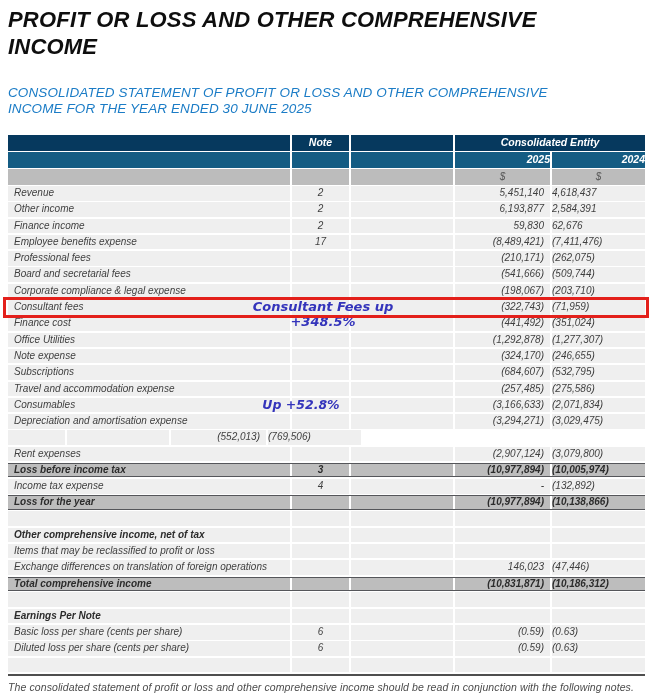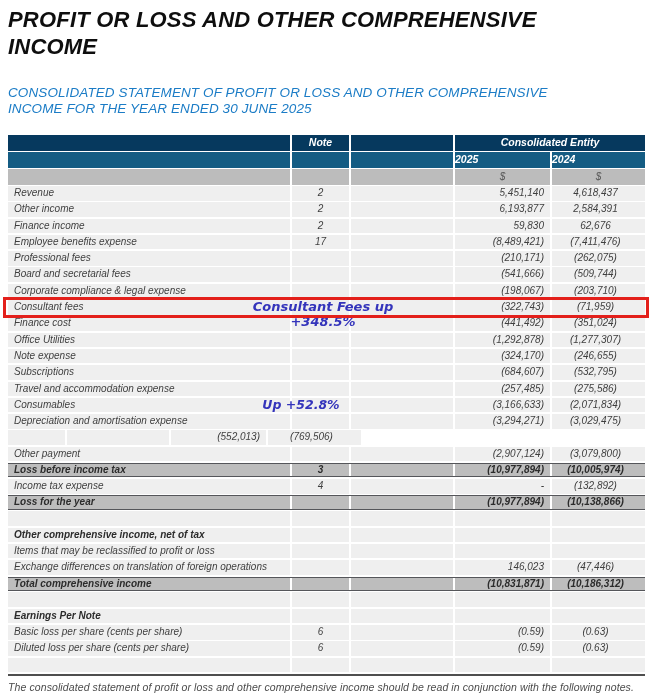--- a/index.html
+++ b/index.html
@@ -35,24 +35,24 @@
   .cell{
     height:15.5px;line-height:15.5px;margin-right:2px;
     font-size:10px;color:#3f3f3f;background:var(--row-gray);
     white-space:nowrap;overflow:hidden;
   }
   .trow .cell{height:14.5px;line-height:14.7px;}
   .c-label{width:282px;padding-left:6px;}
   .c-note{width:57px;text-align:center;}
   .c-mid{width:102px;}
   .c-y1{width:95px;text-align:right;padding-right:6px;}
-  .c-y2{width:93px;text-align:center;padding-right:6px;margin-right:0;}
+  .c-y2{width:93px;text-align:left;padding-right:6px;margin-right:0;}
   
   .hrow.navy .cell{background:var(--header-navy);color:#ffffff;font-weight:bold;font-size:10.5px;text-align:center;padding:0;}
-  .hrow.blue .cell{background:var(--header-blue);color:#ffffff;font-weight:bold;font-size:10.5px;text-align:left;padding:0;}
+  .hrow.blue .cell{background:var(--header-blue);color:#ffffff;font-weight:bold;font-size:10.5px;text-align:right;padding:0;}
   .hrow.curr .cell{background:var(--currency-gray);color:#5a5a5a;font-size:10px;text-align:center;padding:0;}
   .c-group{width:190px;text-align:center;margin-right:0;}
   
   .trow.total{border-top:1.5px solid #55565a;border-bottom:1.5px solid #55565a;}
   .trow.total .cell{background:var(--total-gray);font-weight:bold;color:#2c2c2c;height:12.2px;line-height:12.4px;}
   .trow.section .c-label{font-weight:bold;color:#2c2c2c;}
   .annotation{
     position:absolute;top:0;z-index:4;pointer-events:none;
     font-family:"DejaVu Sans", sans-serif;font-weight:bold;
     color:var(--annotation-blue);text-align:center;line-height:14.5px;
@@ -214,21 +214,21 @@
           <div class="cell c-y1">(3,294,271)</div>
           <div class="cell c-y2">(3,029,475)</div>
         </div>
         <div class="trow normal">
           <div class="cell c-note"></div>
           <div class="cell c-mid"></div>
           <div class="cell c-y1">(552,013)</div>
           <div class="cell c-y2">(769,506)</div>
         </div>
         <div class="trow normal">
-          <div class="cell c-label">Other payment</div>
+          <div class="cell c-label">Rent expenses</div>
           <div class="cell c-note"></div>
           <div class="cell c-mid"></div>
           <div class="cell c-y1">(2,907,124)</div>
           <div class="cell c-y2">(3,079,800)</div>
         </div>
         <div class="trow total">
           <div class="cell c-label">Loss before income tax</div>
           <div class="cell c-note">3</div>
           <div class="cell c-mid"></div>
           <div class="cell c-y1">(10,977,894)</div>

